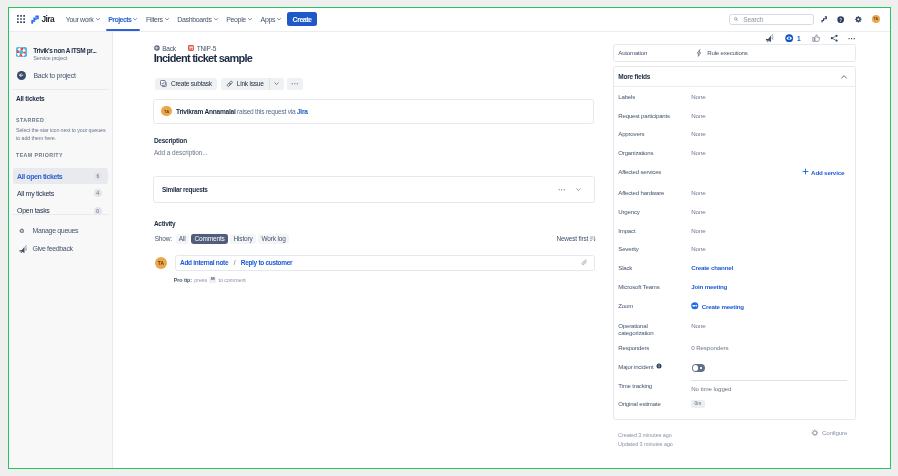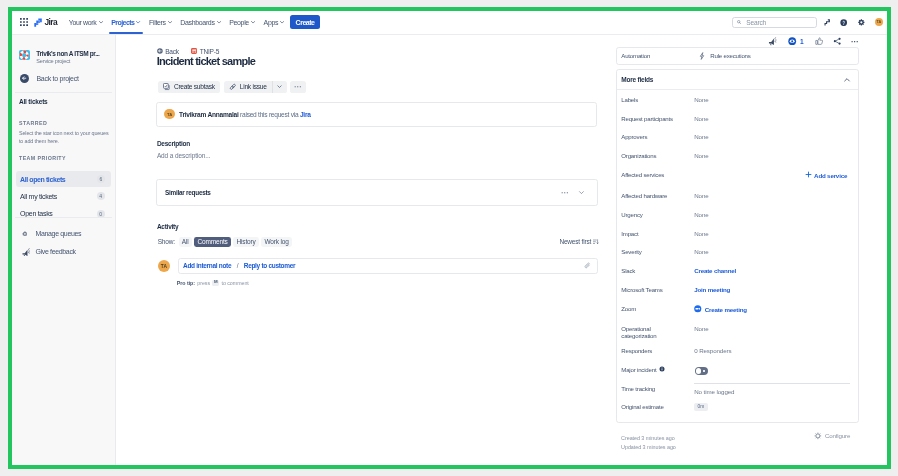--- a/index.html
+++ b/index.html
@@ -6,21 +6,21 @@
   html, body { margin:0; padding:0; }
   body {
     width: 898px; height: 476px;
     background: #efefef;
     font-family: "Liberation Sans", sans-serif;
     overflow: hidden;
     -webkit-font-smoothing: antialiased;
   }
   .frame {
     position: absolute; left: 8px; top: 7px; width: 883px; height: 462px;
-    background: #fff; border: 4px solid #22c55e; overflow: hidden;
+    background: #fff; border: 1px solid #22c55e; overflow: hidden;
   }
   
   .topnav {
     position:absolute; left:0; top:0; width:881px; height:23.5px;
     background:#fff; border-bottom:1px solid #ebecf0;
     display:flex; align-items:center;
   }
   .appswitch { margin-left:8.3px; width:8px; height:8px; display:flex; align-items:center; justify-content:center;}
   .brandwrap { display:flex; align-items:center; margin-left:5.3px; position:relative; top:0px; }
   .brandtxt { font-size:8.4px; font-weight:700; color:#1e2430; letter-spacing:-0.62px; margin-left:2.6px; }

